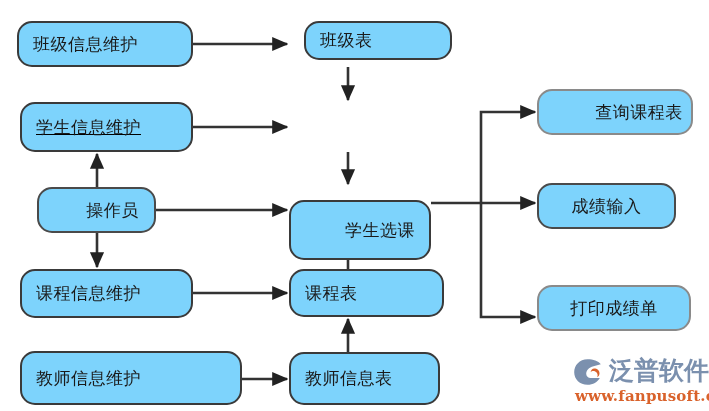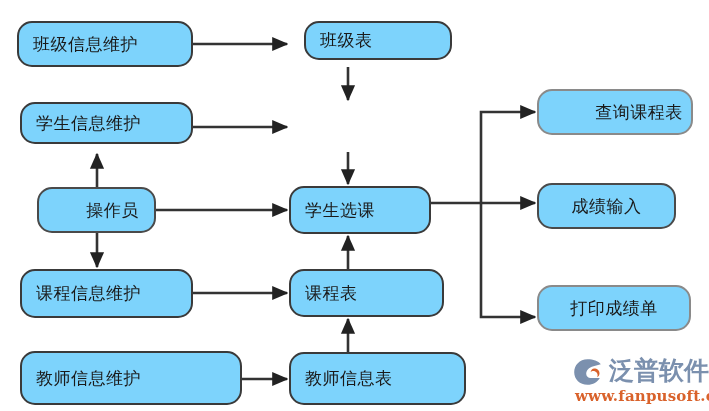--- a/index.html
+++ b/index.html
@@ -130,34 +130,34 @@
   </svg>
 
   <div class="node dark lead" style="left:17px;  top:21px;  width:176px; height:46px;">
     <span class="lbl">班级信息维护</span>
   </div>
 
   <div class="node dark lead" style="left:304px; top:21px;  width:148px; height:39px;">
     <span class="lbl">班级表</span>
   </div>
 
-  <div class="node dark lead" style="left:20px;  top:102px; width:173px; height:42px;">
+  <div class="node dark lead" style="left:20px;  top:102px; width:173px; height:50px;text-decoration:underline;">
     <span class="lbl">学生信息维护</span>
   </div>
 
 
   <div class="node light ctr" style="left:537px; top:89px;  width:156px; height:46px;padding-left:48px;">
     <span class="lbl">查询课程表</span>
   </div>
 
   <div class="node mid ctr" style="left:37px;  top:187px; width:119px; height:46px;padding-left:32px;">
     <span class="lbl">操作员</span>
   </div>
 
-  <div class="node dark lead" style="left:289px; top:186px; width:142px; height:48px;">
+  <div class="node dark lead" style="left:289px; top:200px; width:142px; height:60px;padding-left:40px;">
     <span class="lbl">学生选课</span>
   </div>
 
   <div class="node mid ctr" style="left:537px; top:183px; width:139px; height:46px;">
     <span class="lbl">成绩输入</span>
   </div>
 
   <div class="node dark lead" style="left:20px;  top:269px; width:173px; height:49px;">
     <span class="lbl">课程信息维护</span>
   </div>
@@ -167,21 +167,21 @@
   </div>
 
   <div class="node light ctr" style="left:537px; top:285px; width:154px; height:46px;">
     <span class="lbl">打印成绩单</span>
   </div>
 
   <div class="node dark lead" style="left:20px;  top:351px; width:222px; height:54px;">
     <span class="lbl">教师信息维护</span>
   </div>
 
-  <div class="node dark lead" style="left:289px; top:352px; width:177px; height:53px;">
+  <div class="node dark lead" style="left:289px; top:352px; width:151px; height:53px;">
     <span class="lbl">教师信息表</span>
   </div>
 
   <div id="logo">
     <svg class="mark" viewBox="0 0 30 28" xmlns="http://www.w3.org/2000/svg">
       <path d="M14.5 1.2 C6.5 1.2 1.2 7.2 1.2 14.2 C1.2 21.2 6.8 26.8 14.5 26.8 C20 26.8 24.5 24 26.8 20 L17.5 20 C15.2 20 13.2 18.2 13.2 15.8 C13.2 12.5 15.8 9.5 20.5 8.2 L27.8 6.2 C25.2 3.0 20.3 1.2 14.5 1.2 Z" fill="#7b90ae"></path>
       <path d="M21.2 10.5 C24.2 10.5 26.5 12.5 26.5 15.2 C26.5 17.0 25.6 18.4 24.2 19.2 C25.2 17.2 24.5 14.6 22.2 13.5 C20.4 12.6 18.6 13.0 17.6 14.2 C18.0 12.0 19.4 10.5 21.2 10.5 Z" fill="#d9622b"></path>
     </svg>
     <div class="brand">泛普软件</div>
     <div class="url">www.fanpusoft.com</div>

